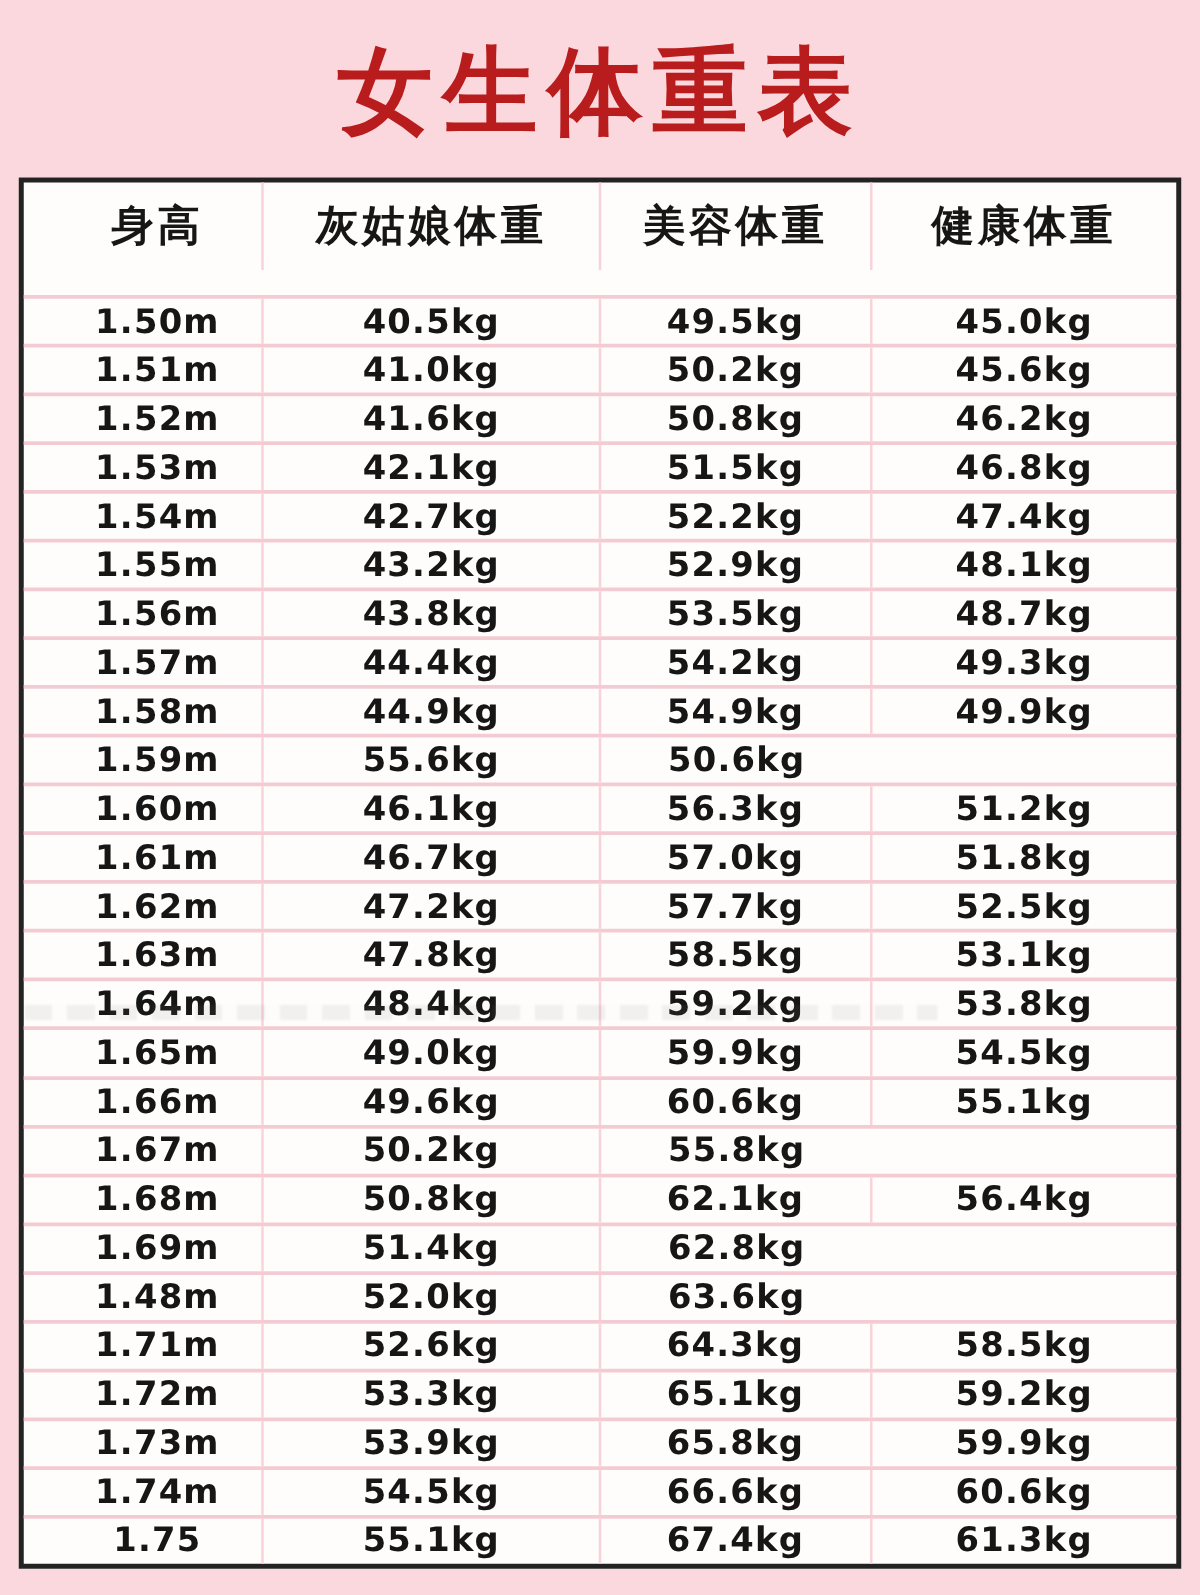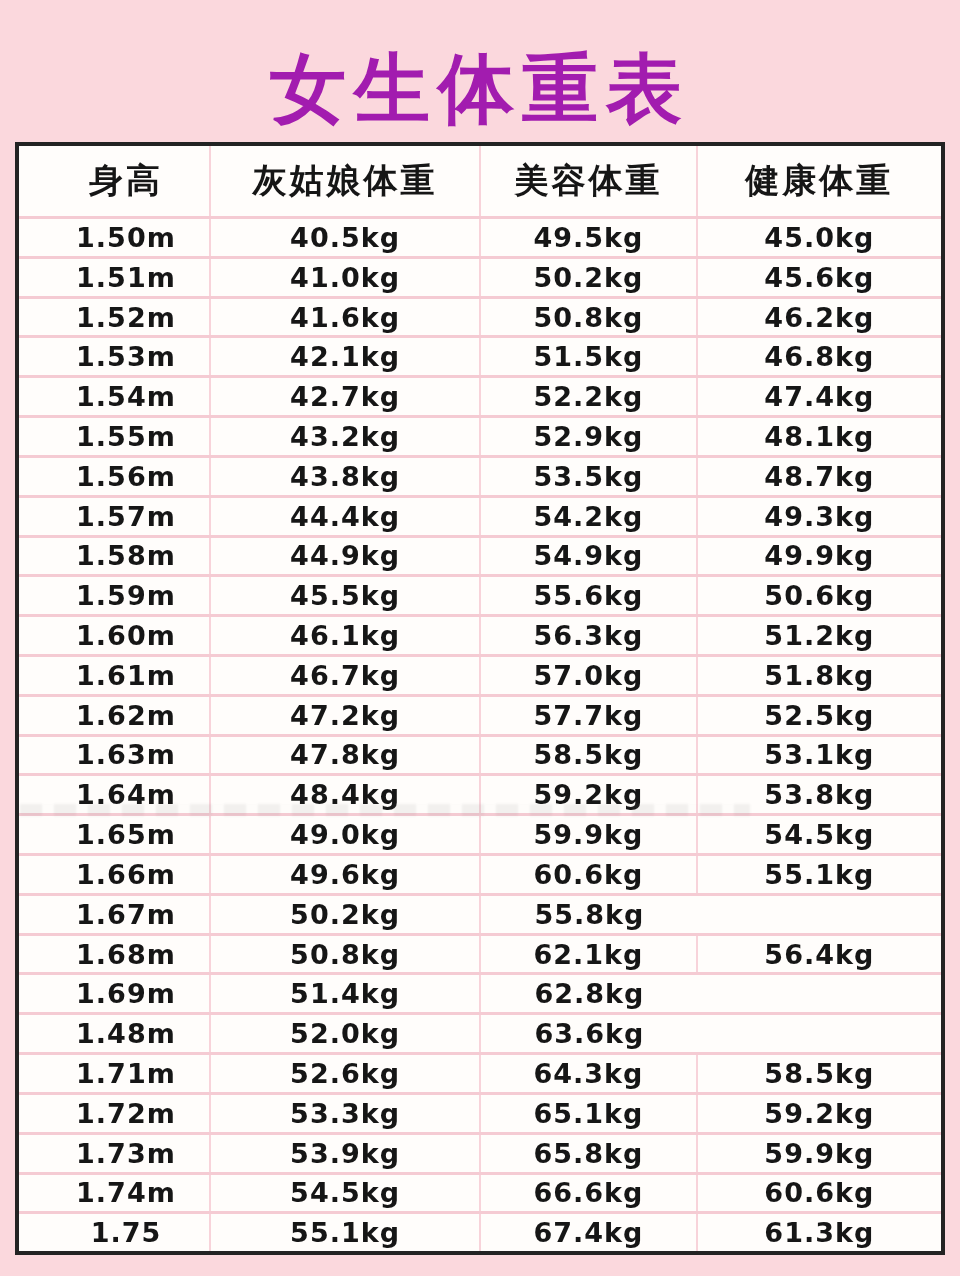--- a/index.html
+++ b/index.html
@@ -4,30 +4,30 @@
 <style>
   html, body { margin: 0; padding: 0; }
   body {
     width: 960px; height: 1276px;
     background: #fbd8dd;
     font-family: "DejaVu Sans", "Liberation Sans", sans-serif;
     position: relative;
     overflow: hidden;
   }
   .page-title {
-    margin: 16px;
+    margin: 0;
     position: absolute;
     top: 18px; left: 0; right: 0;
     height: 110px;
     line-height: 110px;
     text-align: center;
     font-size: 76px;
     font-weight: 900;
     letter-spacing: 8px;
-    color: #a21caf;
+    color: #b91c1c;
   }
   .weight-table {
     position: absolute;
     left: 15px; right: 15px;
     top: 142px; bottom: 21px;
     background: #fffdfb;
     border: 4px solid #232323;
     display: flex;
     flex-direction: column;
     box-sizing: border-box;
@@ -39,20 +39,21 @@
     padding-left: 24px;
   }
   .t-head {
     height: 70px;
     flex: 0 0 70px;
   }
   .t-body {
     flex: 1;
     display: flex;
     flex-direction: column;
+    margin-top: 20px;
   }
   .t-body .t-row {
     flex: 1;
     border-top: 3px solid #f5cbd3;
   }
   .t-cell {
     height: 100%;
     display: flex;
     align-items: center;
     justify-content: center;
@@ -143,21 +144,20 @@
         <div class="t-cell">49.3kg</div>
       </div>
       <div class="t-row">
         <div class="t-cell">1.58m</div>
         <div class="t-cell">44.9kg</div>
         <div class="t-cell">54.9kg</div>
         <div class="t-cell">49.9kg</div>
       </div>
       <div class="t-row">
         <div class="t-cell">1.59m</div>
-        <div class="t-cell">45.5kg</div>
         <div class="t-cell">55.6kg</div>
         <div class="t-cell">50.6kg</div>
       </div>
       <div class="t-row">
         <div class="t-cell">1.60m</div>
         <div class="t-cell">46.1kg</div>
         <div class="t-cell">56.3kg</div>
         <div class="t-cell">51.2kg</div>
       </div>
       <div class="t-row">

